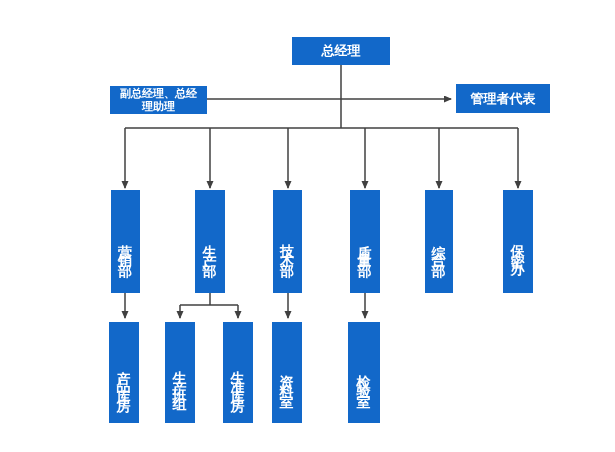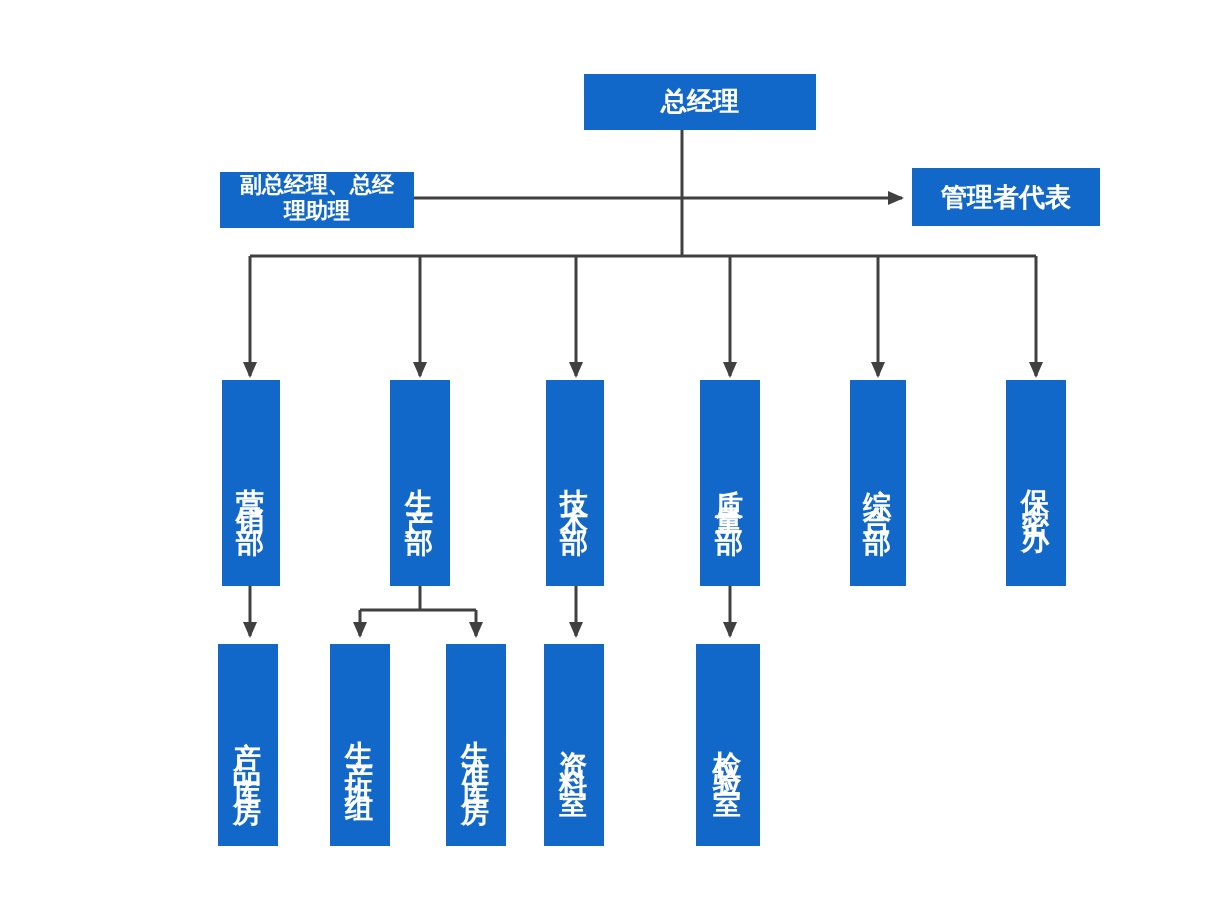--- a/index.html
+++ b/index.html
@@ -9,21 +9,21 @@
   }
   svg.connectors{position:absolute;left:0;top:0;width:615px;height:452px;}
   svg.connectors line{stroke:var(--line,#404040);stroke-width:1.5;}
   svg.connectors marker path{fill:var(--line,#404040);stroke:none;}
   .node{
     position:absolute;background:var(--box-fill,#1268C9);color:var(--box-text,#fff);
     font-weight:bold;display:flex;align-items:center;justify-content:center;
     text-align:center;box-sizing:border-box;
   }
   .hnode{font-size:13px;}
-  .root{left:292px;top:37px;width:116px;height:28px;}
+  .root{left:292px;top:37px;width:98px;height:28px;}
   .assistant{left:110px;top:86px;width:97px;height:28px;font-size:11px;line-height:13px;flex-direction:column;}
   .assistant span{display:block;}
   .rep{left:456px;top:84px;width:94px;height:29px;}
   .vnode{font-size:14px;}
   .vnode .vtext{writing-mode:vertical-rl;text-orientation:upright;letter-spacing:9px;margin-top:9px;}
   .dept{top:190px;height:103px;}
   .sub{top:322px;height:101px;}
   .d0{left:111px;width:29px;} .d1{left:195px;width:30px;} .d2{left:273px;width:29px;}
   .d3{left:350px;width:30px;} .d4{left:425px;width:28px;} .d5{left:503px;width:30px;}
   .s0{left:109px;width:30px;} .s1{left:165px;width:30px;} .s2{left:223px;width:30px;}

